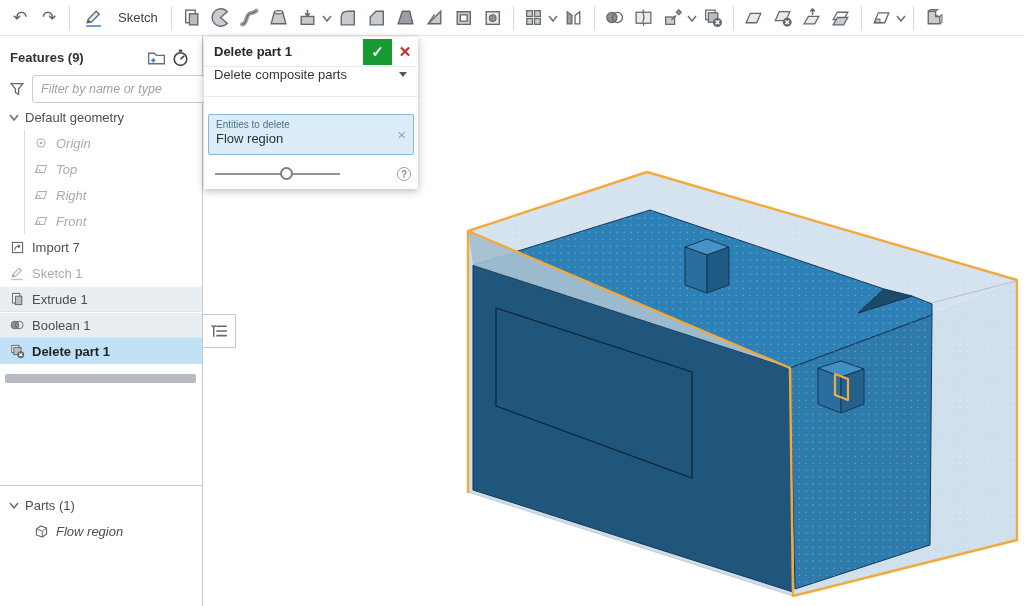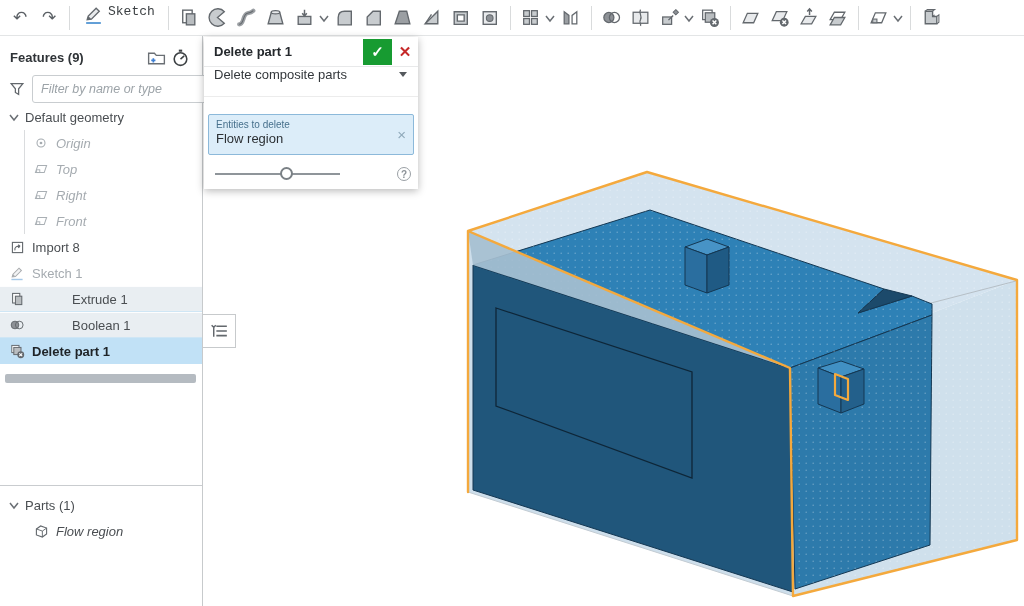--- a/index.html
+++ b/index.html
@@ -7,22 +7,22 @@
               font-family:"Liberation Sans", sans-serif; color:#3c4043; }
 
   
   .toolbar { position:absolute; left:0; top:0; width:1024px; height:36px; background:#fff;
              border-bottom:1px solid #e3e5e6; display:flex; align-items:center;
              padding-left:6px; gap:1px; overflow:hidden; white-space:nowrap; }
   .tbtn { width:28px; height:28px; display:flex; align-items:center; justify-content:center;
           border-radius:3px; cursor:pointer; flex:0 0 auto; }
   .tb-glyph { font-size:17px; color:#5b6065; line-height:1; }
   .tb-div { width:1px; height:24px; background:#d9dbdc; margin:0 5px; flex:0 0 auto; }
-  .sketch-btn { display:flex; align-items:flex-start; gap:4px; height:28px; padding:0 7px;
-                border-radius:3px; cursor:pointer; flex:0 0 auto;font-family:Liberation Mono, monospace; }
+  .sketch-btn { display:flex; align-items:center; gap:14px; height:28px; padding:0 7px;
+                border-radius:3px; cursor:pointer; flex:0 0 auto; }
   .sketch-label { font-size:13px; color:#3c4043; }
   .chev { width:12px; height:12px; flex:0 0 auto; margin-left:-2px; }
   .ic { width:21px; height:21px; }
 
   
   .left-panel { position:absolute; left:0; top:36px; width:203px; height:570px;
                 background:#fff; border-right:1px solid #c7cacc; padding-top:8px; }
   .fp-header { height:26px; display:flex; align-items:center; padding:0 10px; }
   .fp-title { font-size:13px; font-weight:bold; color:#2f3337; flex:1; }
   .fp-hicon { width:24px; height:22px; display:flex; align-items:center; justify-content:center; cursor:pointer; }
@@ -31,21 +31,21 @@
                   font-size:12.5px; font-style:italic; color:#55595d; font-family:"Liberation Sans",sans-serif; }
   .filter-input::placeholder { color:#9ca3a8; font-style:italic; }
 
   .tree { position:relative; }
   .guide { position:absolute; left:24px; top:26px; width:1px; height:104px; background:#dadcde; }
   .trow { height:26px; display:flex; align-items:center; font-size:13px; color:#4a4e52;
           padding-left:8px; cursor:pointer; position:relative; }
   .trow .ti { width:18px; height:18px; margin-right:6px; flex:0 0 auto; display:flex; align-items:center; justify-content:center; }
   .trow.child { padding-left:32px;font-style:italic; }
   .trow.gray { color:#a5abb0; }
-  .trow.hl { background:#e9eef2; border-bottom:1px solid #cfe6f5; border-top:1px solid #fdfdfe;gap:40px; }
+  .trow.hl { background:#e9eef2; border-bottom:1px solid #cfe6f5; border-top:1px solid #fdfdfe; }
   .trow.sel { background:#c1e1f6; font-weight:bold; color:#1e2327; }
   .grp-chev { width:13px; height:13px; margin-right:4px; }
 
   .rollback { height:9px; background:#b5bbc1; border-radius:2px; margin:10px 6px 0 5px; cursor:pointer; }
 
   .parts-sep { height:1px; background:#c9cccf; margin-top:102px; }
   .list-toggle { position:absolute; left:202px; top:314px; width:34px; height:34px; background:#fff;
                  border:1px solid #c7cacc; display:flex; align-items:center; justify-content:center; cursor:pointer; }
 
   
@@ -478,21 +478,21 @@
           </svg>
         </span>
       <span>Front</span>
     </div>
     <div class="trow">
       <span class="ti">
           <svg class="ic" style="width:17px;height:17px">
             <use href="#sy-import"></use>
           </svg>
         </span>
-      <span>Import 8</span>
+      <span>Import 7</span>
     </div>
     <div class="trow gray">
       <span class="ti">
           <svg class="ic" style="width:16px;height:16px;opacity:.55">
             <use href="#sy-pencil"></use>
           </svg>
         </span>
       <span>Sketch 1</span>
     </div>
     <div class="trow hl">

